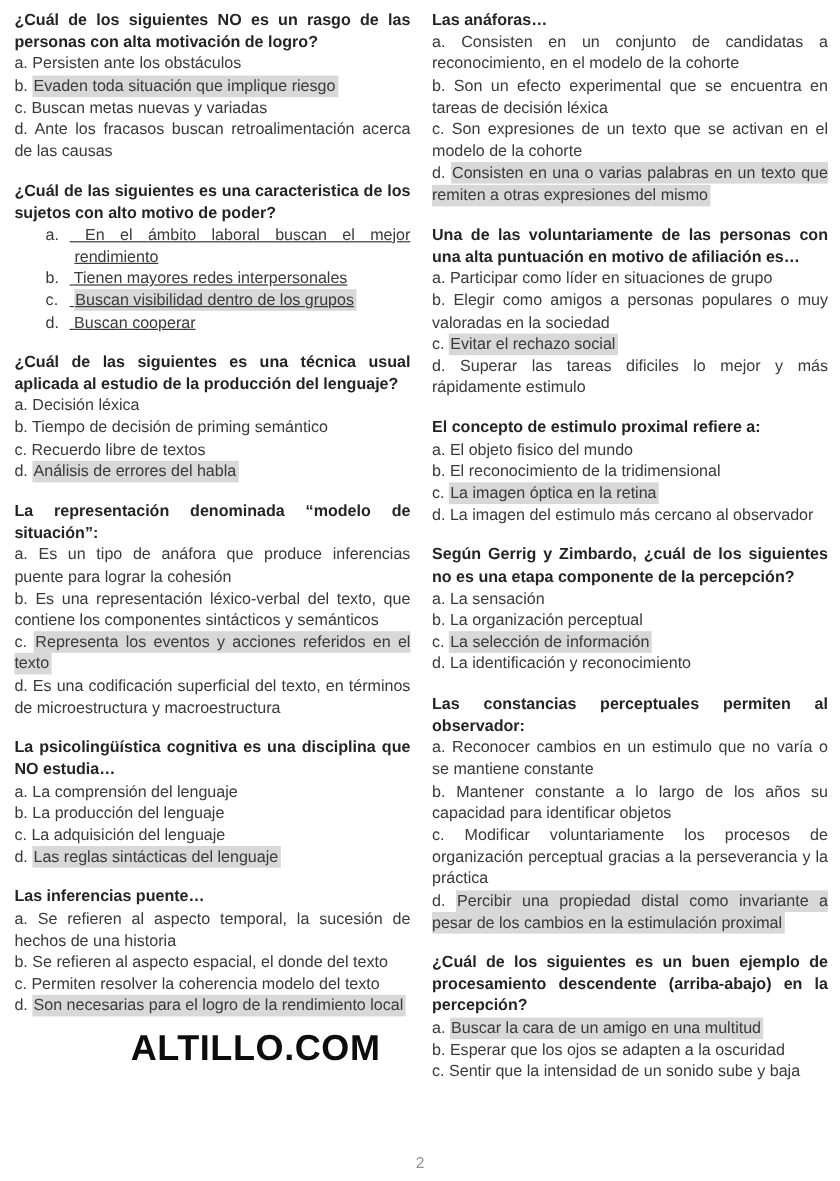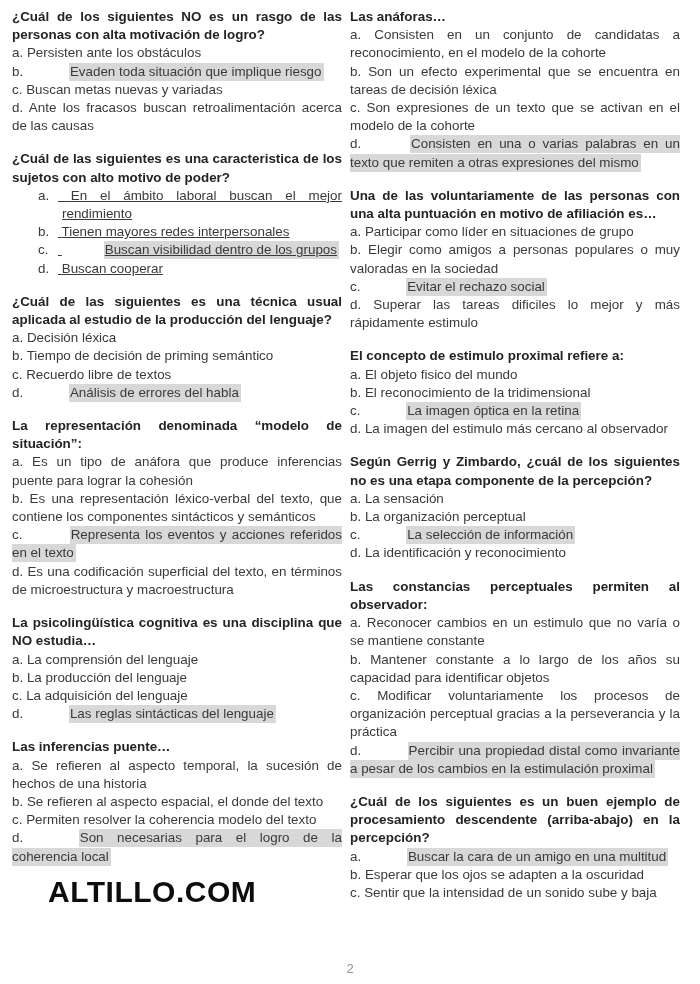--- a/index.html
+++ b/index.html
@@ -14,21 +14,21 @@
     font-family:"Liberation Sans","DejaVu Sans",sans-serif;
     width:700px;
   }
   .page{
     position:relative;
     width:700px;
     height:984px;
     background:#ffffff;
     padding:8px 10px 0 12px;
     display:flex;
-    gap:8px;
+    gap:18px;
     overflow:hidden;
   }
   .col{
     width:330px;
     flex:0 0 330px;
     font-size:13.4px;
     line-height:18.2px;
     color:var(--text);
   }
   .question{margin-bottom:15px;}
@@ -39,36 +39,36 @@
     color:var(--heading);
     text-align:justify;
   }
   .option{
     text-align:justify;
   }
   .opt-label{white-space:nowrap;}
   .opt-text.hl{
     background:var(--hl);
     padding:1px 2px 2px 1px;
-    margin-left:42px;
   }
   
   .options.indented .option{
     padding-left:50px;
     text-indent:-24px;
     text-decoration:underline;
   }
   .options.indented .opt-label{
     display:inline-block;
     width:20px;
     text-indent:0;
   }
   .watermark{
     margin-top:-6px;
     width:100%;
+    text-align:center;
     transform:translateX(36px);
     font-size:30px;
     line-height:34px;
     font-weight:700;
     letter-spacing:0.5px;
     color:#0d0d0d;
   }
   .page-number{
     position:absolute;
     left:0;right:0;
@@ -128,21 +128,21 @@
           <p class="option"><span class="opt-label">c.</span> <span class="opt-text">La adquisición del lenguaje</span></p>
           <p class="option"><span class="opt-label">d.</span> <span class="opt-text hl">Las reglas sintácticas del lenguaje</span></p>
         </div>
   </section>
       <section class="question">
     <h3 class="q-heading">Las inferencias puente…</h3>
     <div class="options">
           <p class="option"><span class="opt-label">a.</span> <span class="opt-text">Se refieren al aspecto temporal, la sucesión de hechos de una historia</span></p>
           <p class="option"><span class="opt-label">b.</span> <span class="opt-text">Se refieren al aspecto espacial, el donde del texto</span></p>
           <p class="option"><span class="opt-label">c.</span> <span class="opt-text">Permiten resolver la coherencia modelo del texto</span></p>
-          <p class="option"><span class="opt-label">d.</span> <span class="opt-text hl">Son necesarias para el logro de la coherencia local</span></p>
+          <p class="option"><span class="opt-label">d.</span> <span class="opt-text hl">Son necesarias para el logro de la rendimiento local</span></p>
         </div>
   </section>
       <div class="watermark">ALTILLO.COM</div>
     </div>
   <div class="col" id="col-right">
 
   <section class="question">
     <h3 class="q-heading">Las anáforas…</h3>
     <div class="options">
           <p class="option"><span class="opt-label">a.</span> <span class="opt-text">Consisten en un conjunto de candidatas a reconocimiento, en el modelo de la cohorte</span></p>

